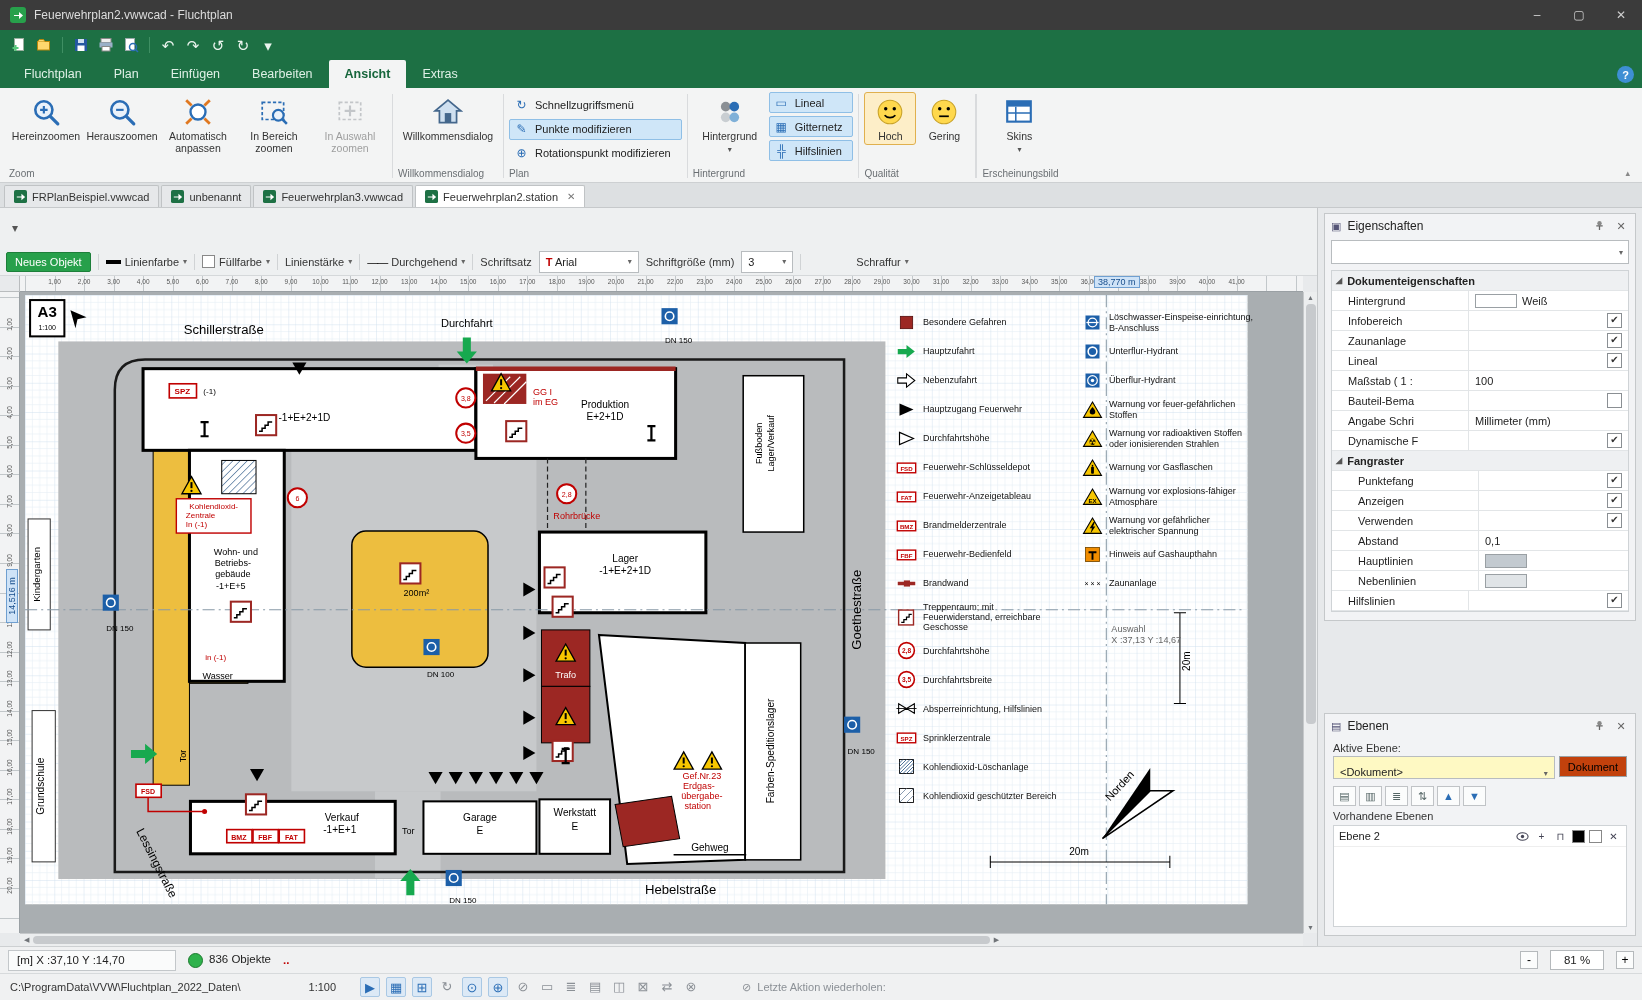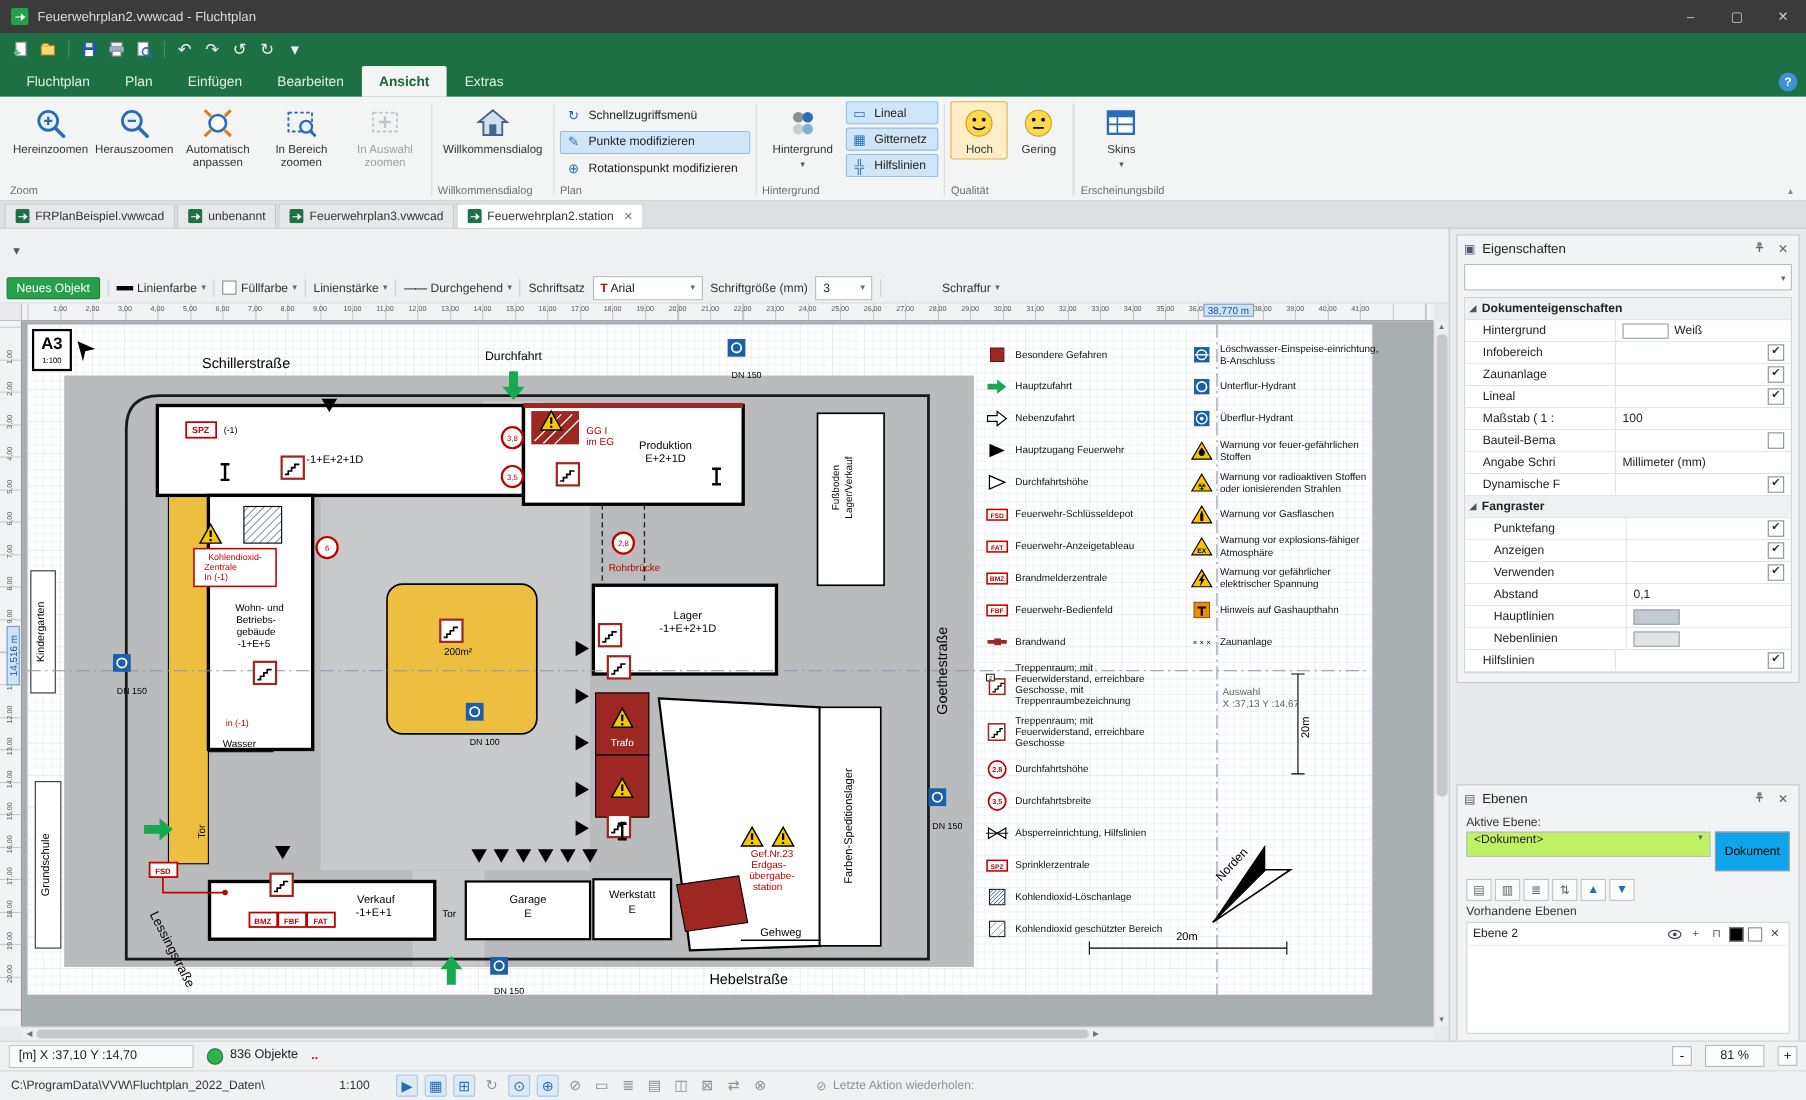--- a/index.html
+++ b/index.html
@@ -100,22 +100,22 @@
   .prow{display:flex;align-items:center;height:19px;border-bottom:1px solid #e2e5e7;}
   .prow.sec{font-weight:bold;background:#eef0f2;padding-left:4px;gap:5px}
   .secarr{font-size:8px;color:#555}
   .plab{width:120px;padding-left:16px;white-space:nowrap;overflow:hidden;border-right:1px solid #e2e5e7;align-self:stretch;display:flex;align-items:center;}
   .plab.ind{padding-left:26px}
   .pvalue{flex:1;display:flex;align-items:center;padding:0 6px;gap:5px;min-width:0}
   .cbx{width:13px;height:13px;border:1px solid #8a8f93;background:#fff;font-size:10px;line-height:12px;text-align:center;color:#333;margin-left:auto;flex:0 0 auto}
   .sw{width:40px;height:12px;border:1px solid #9aa0a4;flex:0 0 auto}
   .lbl{font-size:11px;color:#333;margin:4px 8px 2px}
   .lrow{display:flex;gap:4px;margin:0 8px}
-  .lcombo{flex:1;height:21px;background:#bef264;border:1px solid #b8bcbf;display:flex;align-items:flex-start;padding:0 6px;font-size:11px;justify-content:space-between}
-  .lbtn{height:36px;border:1px solid #9aa0a4;background:#0ea5e9;font-size:11px;padding:0 8px;font-family:inherit}
+  .lcombo{flex:1;height:21px;background:#fef9c3;border:1px solid #b8bcbf;display:flex;align-items:flex-end;padding:0 6px;font-size:11px;justify-content:space-between}
+  .lbtn{height:21px;border:1px solid #9aa0a4;background:#c2410c;font-size:11px;padding:0 8px;font-family:inherit}
   .ltools{display:flex;gap:3px;margin:7px 8px 2px}
   .ltool{width:21px;height:18px;border:1px solid #c0c3c6;background:#fbfcfc;display:flex;align-items:center;justify-content:center;font-size:11px;color:#566;}
   .ltool.blue{color:#2a6db5}
   .llist{margin:3px 8px 8px;background:#fff;border:1px solid #cfd3d6;min-height:100px}
   .litem{display:flex;align-items:center;gap:4px;height:20px;padding:0 5px;font-size:11px;border-bottom:1px solid #eee}
   .lsp{flex:1}
   .lmini{width:15px;text-align:center;color:#445;font-size:10px}
   .lmini svg{width:13px;height:13px;display:block;margin:0 auto}
   .swmini{width:11px;height:11px;border:1px solid #888;flex:0 0 auto}
   
@@ -831,31 +831,20 @@
                   <svg viewBox="0 0 24 24">
                     <path d="M2 12h20" stroke="#9c2723" stroke-width="4"></path>
                     <rect x="9" y="8.5" width="7" height="7" fill="#9c2723"></rect>
                   </svg>
                 </span>
       <span class="lg-tx">Brandwand</span>
               </div>
               <div class="lg-item">
       <span class="lg-ic">
                   <svg viewBox="0 0 24 24">
-                    <rect x="4" y="6" width="16" height="16" fill="#fff" stroke="#9c2723" stroke-width="1.6"></rect>
-                    <path d="M7 19.5h3v-3h3v-3h3v-3h3" fill="none" stroke="#000" stroke-width="1.3"></path>
-                    <rect x="1" y="1" width="8" height="7" fill="#fff" stroke="#000"></rect>
-                    <text x="5" y="6.7" font-size="5.5" text-anchor="middle">2</text>
-                  </svg>
-                </span>
-      <span class="lg-tx">Treppenraum; mit Feuerwiderstand, erreichbare Geschosse, mit Treppenraumbezeichnung</span>
-              </div>
-              <div class="lg-item">
-      <span class="lg-ic">
-                  <svg viewBox="0 0 24 24">
                     <rect x="3" y="3.5" width="17" height="17" fill="#fff" stroke="#9c2723" stroke-width="1.6"></rect>
                     <path d="M6 17.5h3v-3h3v-3h3v-3h3" fill="none" stroke="#000" stroke-width="1.4"></path>
                   </svg>
                 </span>
       <span class="lg-tx">Treppenraum; mit Feuerwiderstand, erreichbare Geschosse</span>
               </div>
               <div class="lg-item">
       <span class="lg-ic">
                   <svg viewBox="0 0 24 24">
                     <circle cx="12" cy="12" r="9" fill="#fff" stroke="#c00000" stroke-width="1.8"></circle>

